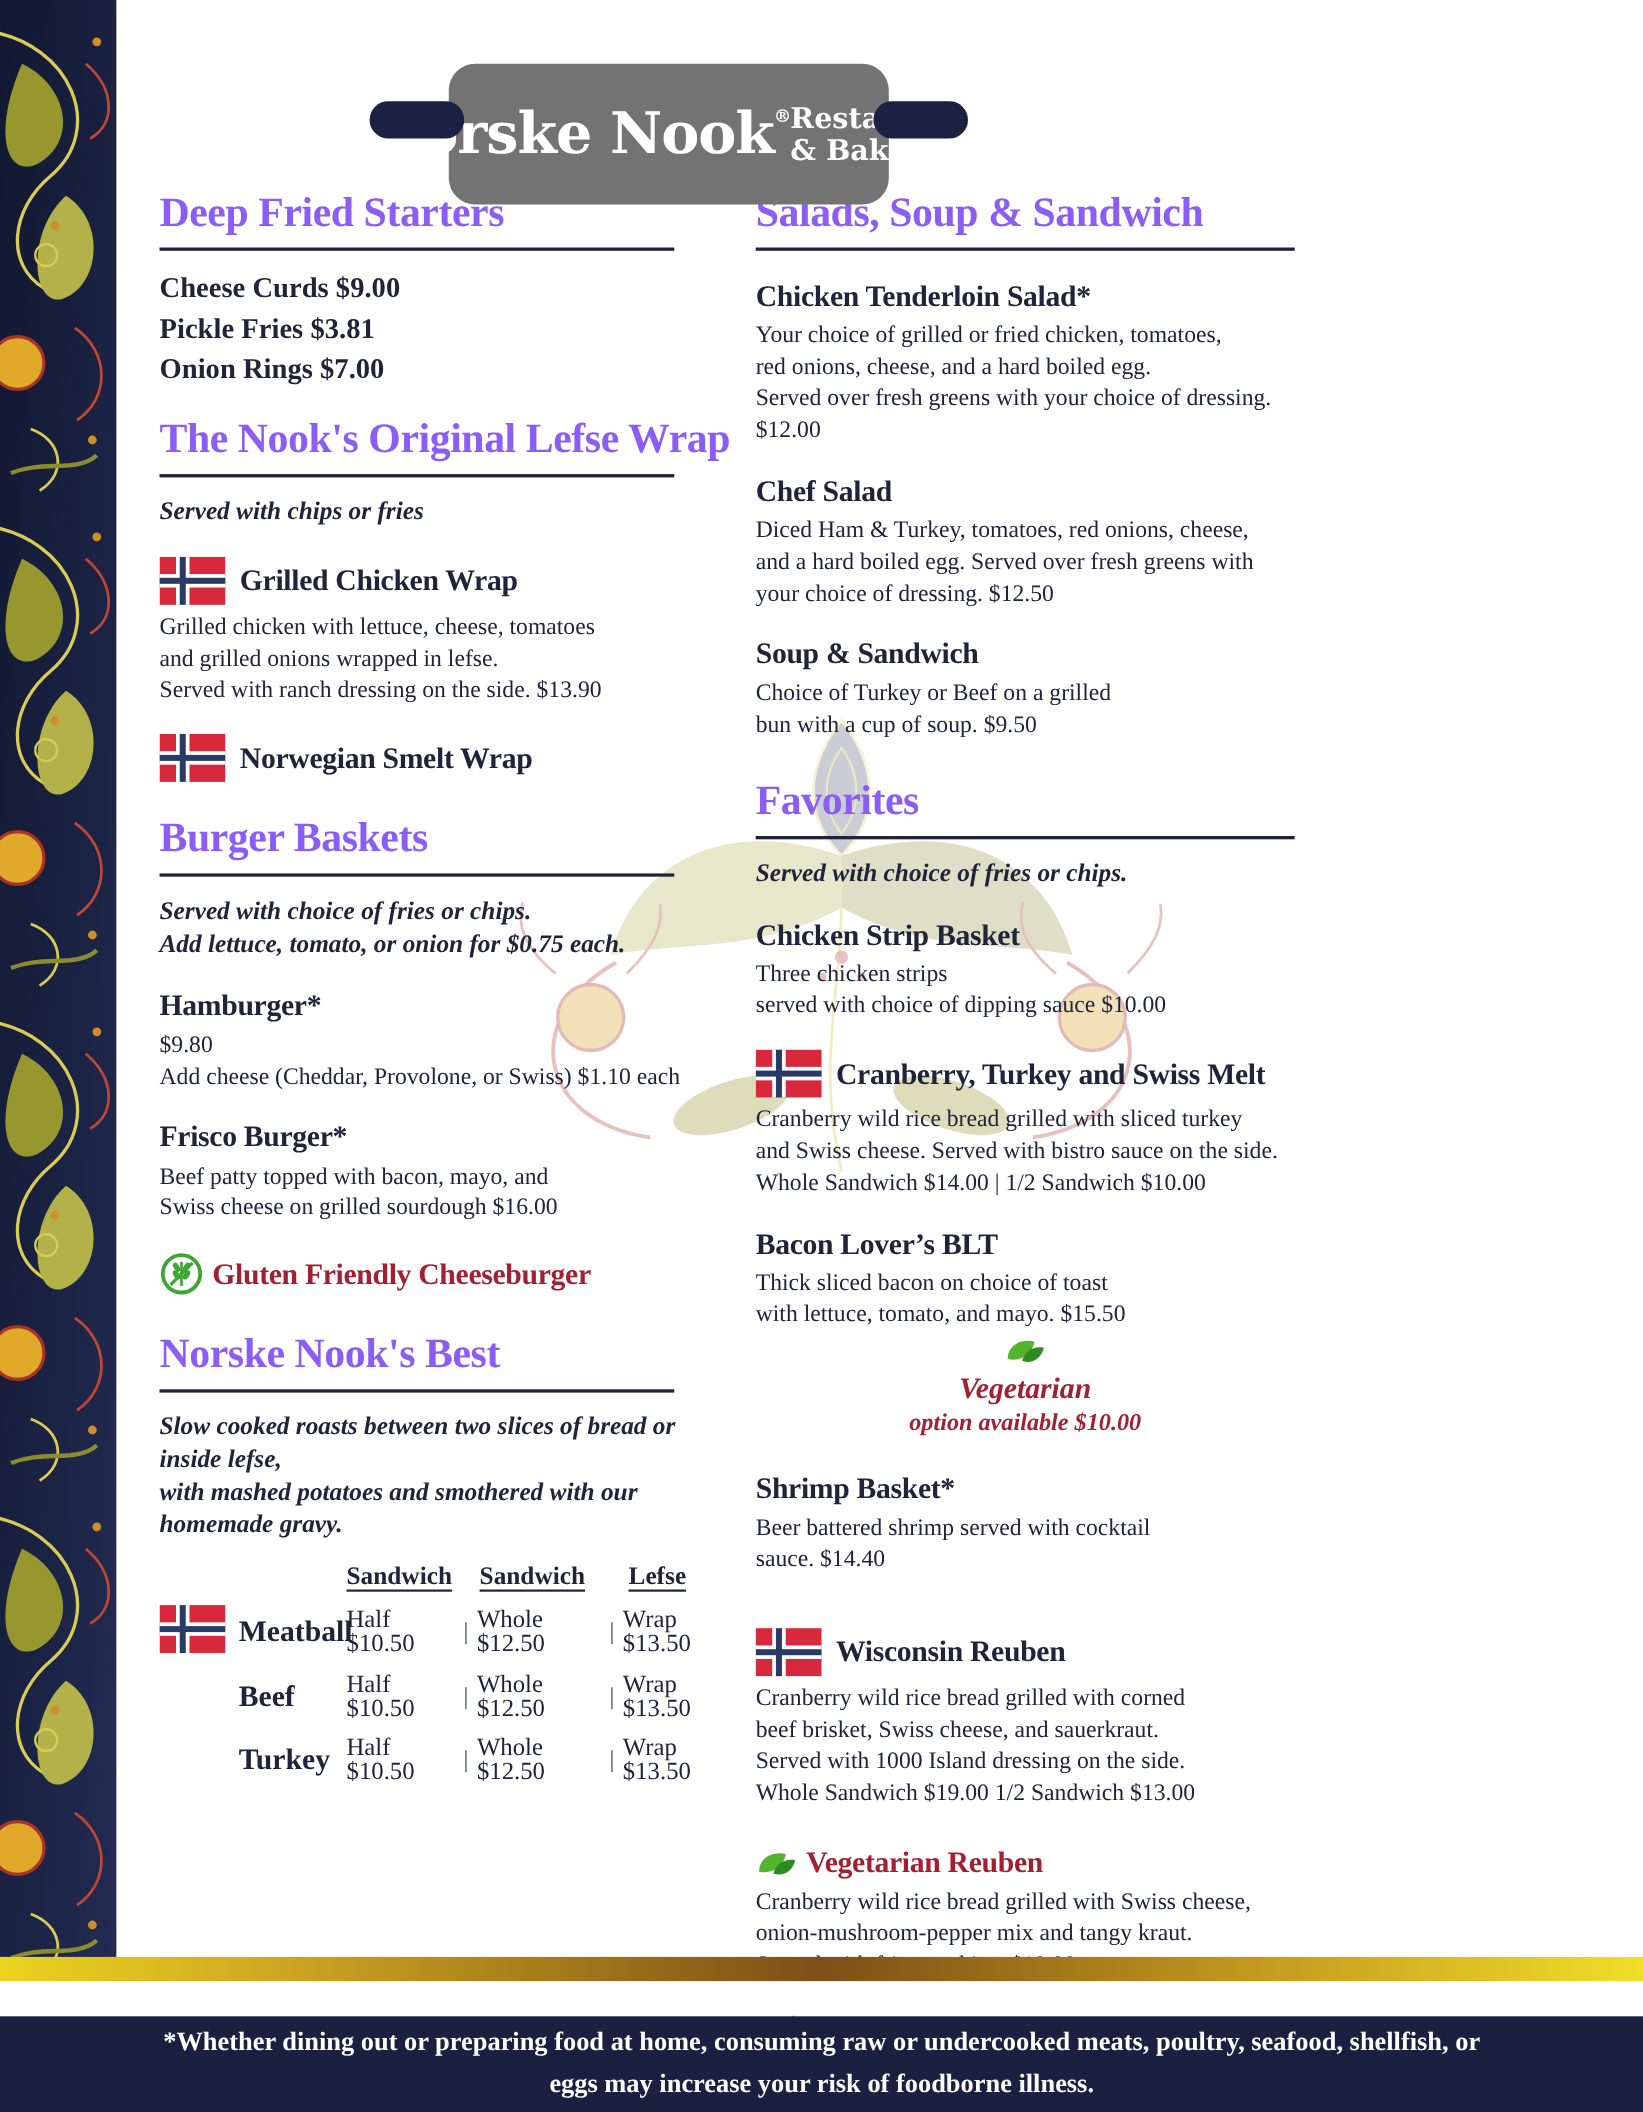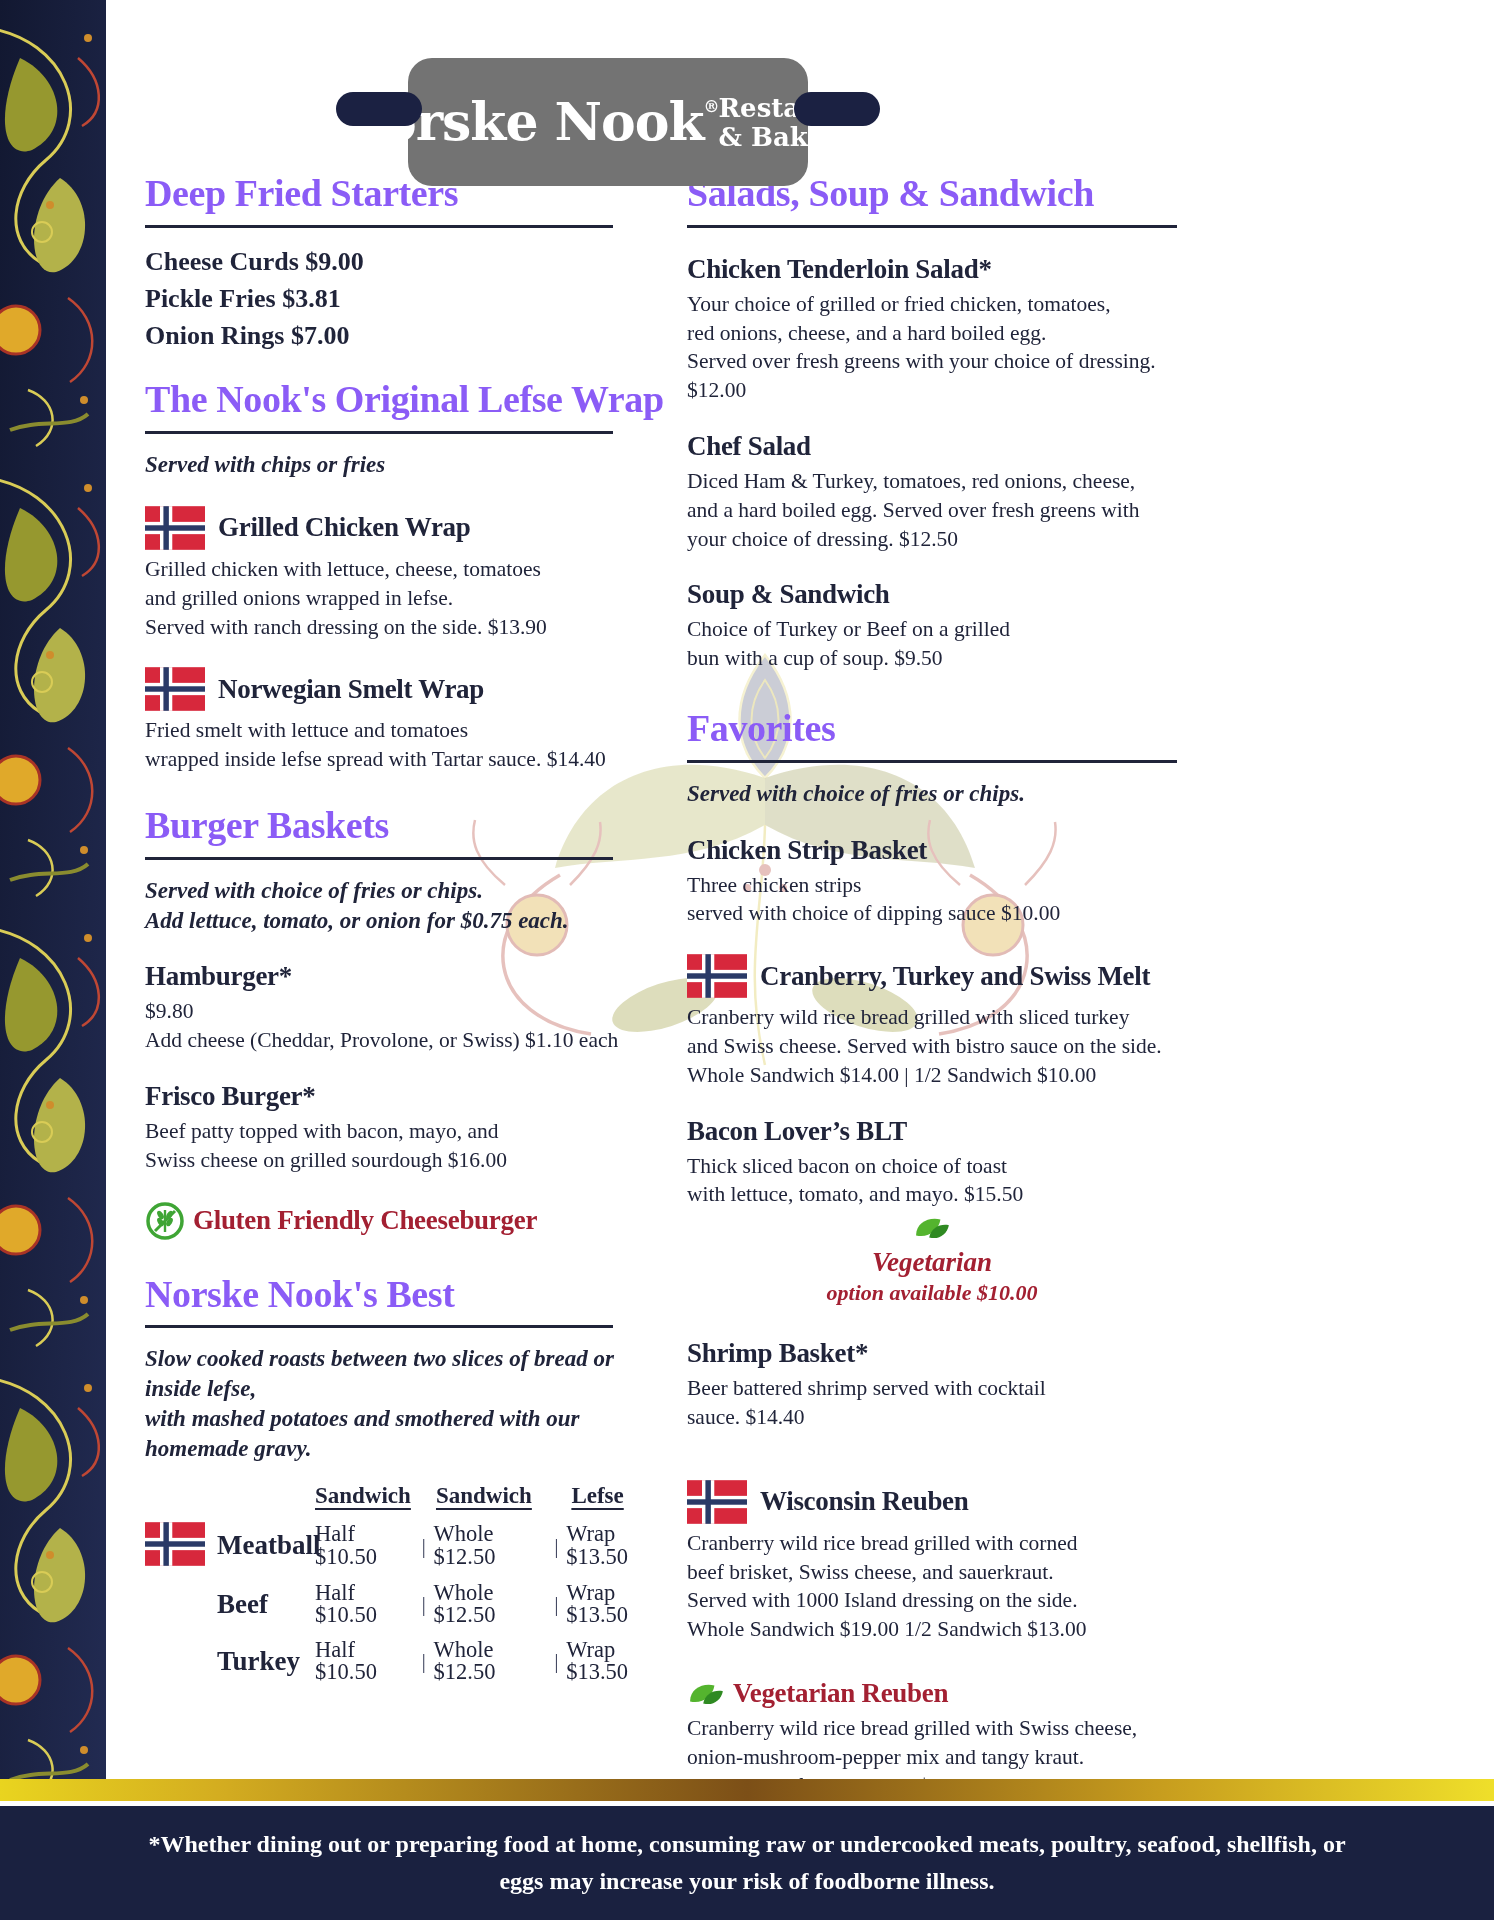--- a/index.html
+++ b/index.html
@@ -50,21 +50,21 @@
   .bt-h1 { width:168px; } .bt-h2 { width:188px; } .bt-h3 { width:130px; }
   .bt-row { display:flex; align-items:center; margin-top:12px; }
   .bt-flagslot { width:72px; flex:none; }
   .bt-name { width:98px; font:700 27px/1 "Liberation Serif", serif; flex:none; }
   .bt-c { font:400 22.5px/1 "Liberation Serif", serif; }
   .bt-c1 { width:140px; } .bt-c2 { width:160px; } .bt-c3 { width:140px; }
   .bt-sep { width:28px; text-align:center; font:400 22px/1 "Liberation Serif", serif; color:#454a63; }
   
   .gold-bar { position:absolute; left:0; right:0; bottom:119px; height:22px; z-index:3;
     background:linear-gradient(90deg,#e9d41f 0%,#d3ac20 15%,#7c4f17 50%,#c89e1e 78%,#efdf2a 100%); }
-  .footer { position:absolute; left:0; right:0; bottom:0; height:114px; background:#1a2140; z-index:3;
+  .footer { position:absolute; left:0; right:0; bottom:0; height:87px; background:#1a2140; z-index:3;
     display:flex; flex-direction:column; align-items:center; justify-content:center; gap:6px; }
   .footer div { color:#fff; font:700 24px/1.3 "Liberation Serif", serif; text-align:center; }
   svg text.badge-txt { font:italic 700 13px "Liberation Sans", sans-serif; fill:#fff; }
 </style>
 </head>
 <body>
 
 <svg width="0" height="0" style="position:absolute">
   <defs>
     <linearGradient id="bgnavy" x1="0" y1="0" x2="1" y2="1">
@@ -180,22 +180,20 @@
 Served with ranch dressing on the side. $13.90</div>
       </div>
 
       <div class="item">
         <div class="item-head">
           <svg class="flag" viewBox="0 0 22 16">
               <use href="#flagicon"></use>
             </svg>
           <div class="item-name">Norwegian Smelt Wrap</div>
         </div>
-        <div class="desc">Fried smelt with lettuce and tomatoes
-wrapped inside lefse spread with Tartar sauce. $14.40</div>
       </div>
     </div>
 
     <div class="sec" style="margin-top:30px">
       <div class="sec-title">Burger Baskets</div>
       <div class="sec-rule"></div>
       <div class="note">Served with choice of fries or chips.
 Add lettuce, tomato, or onion for $0.75 each.</div>
 
       <div class="item">

